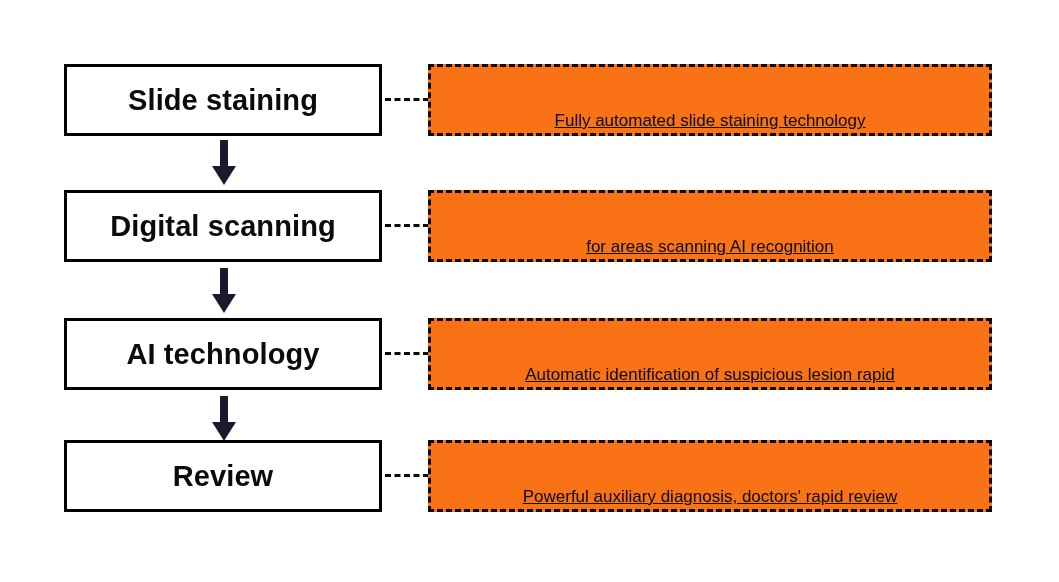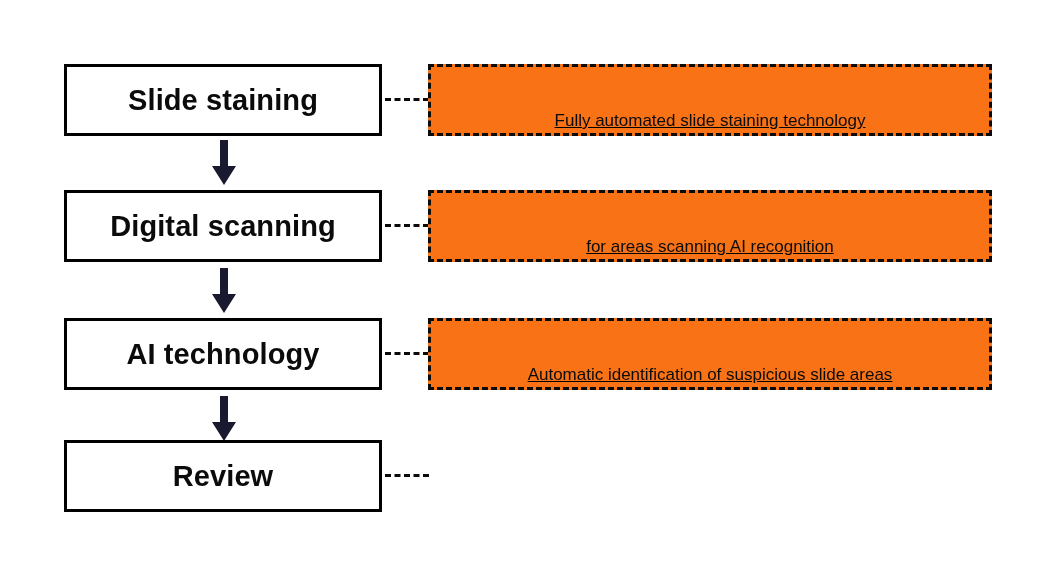--- a/index.html
+++ b/index.html
@@ -136,31 +136,36 @@
     </svg>
   </div>
 
   <div class="flow-row" style="top:318px;">
     <div class="stage-box">
       <span class="stage-label">AI technology</span>
     </div>
     <div class="connector"></div>
     <div class="desc-box">
       <span class="desc-text">
-        <span>Automatic identification of suspicious slide areas</span>
+        <span>Automatic identification of suspicious lesion rapid</span>
       </span>
     </div>
   </div>
 
   <div class="arrow" style="top:396px;">
     <svg width="26" height="46" viewBox="0 0 26 46" xmlns="http://www.w3.org/2000/svg">
       <polygon points="9,0 17,0 17,26 25,26 13,45 1,26 9,26" fill="#191930"></polygon>
     </svg>
   </div>
 
   <div class="flow-row" style="top:440px;">
     <div class="stage-box">
       <span class="stage-label">Review</span>
     </div>
     <div class="connector"></div>
+    <div class="desc-box">
+      <span class="desc-text">
+        <span>Powerful auxiliary diagnosis, doctors' rapid review</span>
+      </span>
+    </div>
   </div>
 
 </div>
 
 </body></html>

